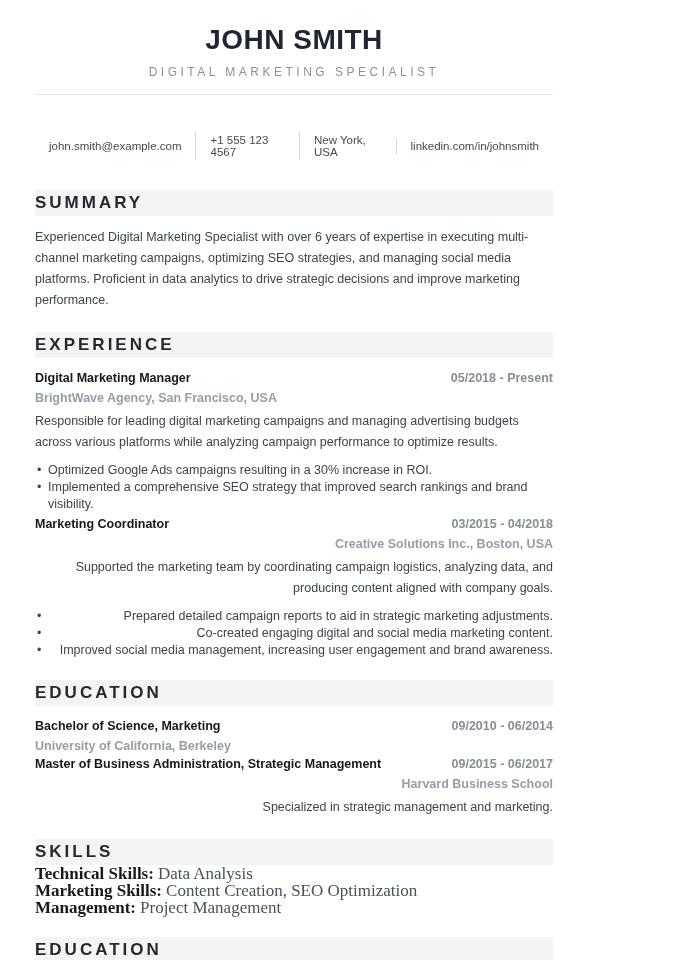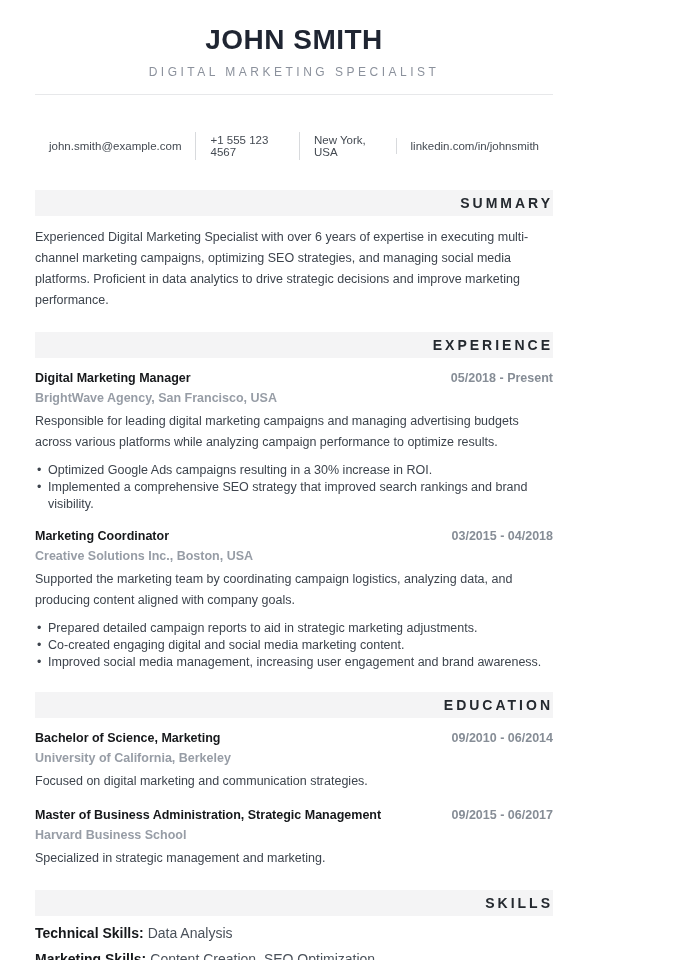--- a/index.html
+++ b/index.html
@@ -45,37 +45,37 @@
     color: #444a52;
   }
   .contact-item { padding: 2px 14px; margin-top: 28px; }
   .contact-item + .contact-item { border-left: 1px solid #d8dadd; }
   
   .band {
     margin-top: 21px;
     background: #f4f4f5;
     height: 26px;
     line-height: 26px;
-    text-align: right;
-    font-size: 14px;
+    text-align: left;
+    font-size: 17px;
     font-weight: 700;
     letter-spacing: 3px;
     color: #24292f;
   }
   .band.first { margin-top: 30px; }
   
   .body-text {
     margin: 11px 0 0 0;
     font-size: 12.5px;
     line-height: 21px;
     color: #3d444d;
   }
   
   .entry { margin-top: 13px; }
-  .entry + .entry { margin-top: 16px; }
+  .entry + .entry { margin-top: 4px; text-align: right; }
   .entry-head {
     display: flex;
     justify-content: space-between;
     align-items: baseline;
   }
   .entry-title {
     font-size: 12.5px;
     font-weight: 700;
     color: #16181b;
   }
@@ -105,24 +105,24 @@
     color: #3d444d;
   }
   .bullets li::before {
     content: "\2022";
     position: absolute;
     left: 2px;
     color: #3d444d;
   }
   
   .skill-row {
-    margin-top: 9px;
-    font-size: 14px;
+    font-size: 17px;
     line-height: 17px;
     color: #4a515a;
+    font-family: Liberation Serif, serif;
   }
   .skill-row:first-of-type { margin-top: 13px; }
   .skill-label {
     font-weight: 700;
     color: #16181b;
     margin-right: 4px;
   }
   
   .lang-row {
     margin-top: 9px;
@@ -190,21 +190,20 @@
 
   <section>
     <div class="band">EDUCATION</div>
 
     <div class="entry">
       <div class="entry-head">
         <span class="entry-title">Bachelor of Science, Marketing</span>
         <span class="entry-dates">09/2010 - 06/2014</span>
       </div>
       <div class="entry-sub">University of California, Berkeley</div>
-      <p class="body-text">Focused on digital marketing and communication strategies.</p>
     </div>
 
     <div class="entry">
       <div class="entry-head">
         <span class="entry-title">Master of Business Administration, Strategic Management</span>
         <span class="entry-dates">09/2015 - 06/2017</span>
       </div>
       <div class="entry-sub">Harvard Business School</div>
       <p class="body-text">Specialized in strategic management and marketing.</p>
     </div>

